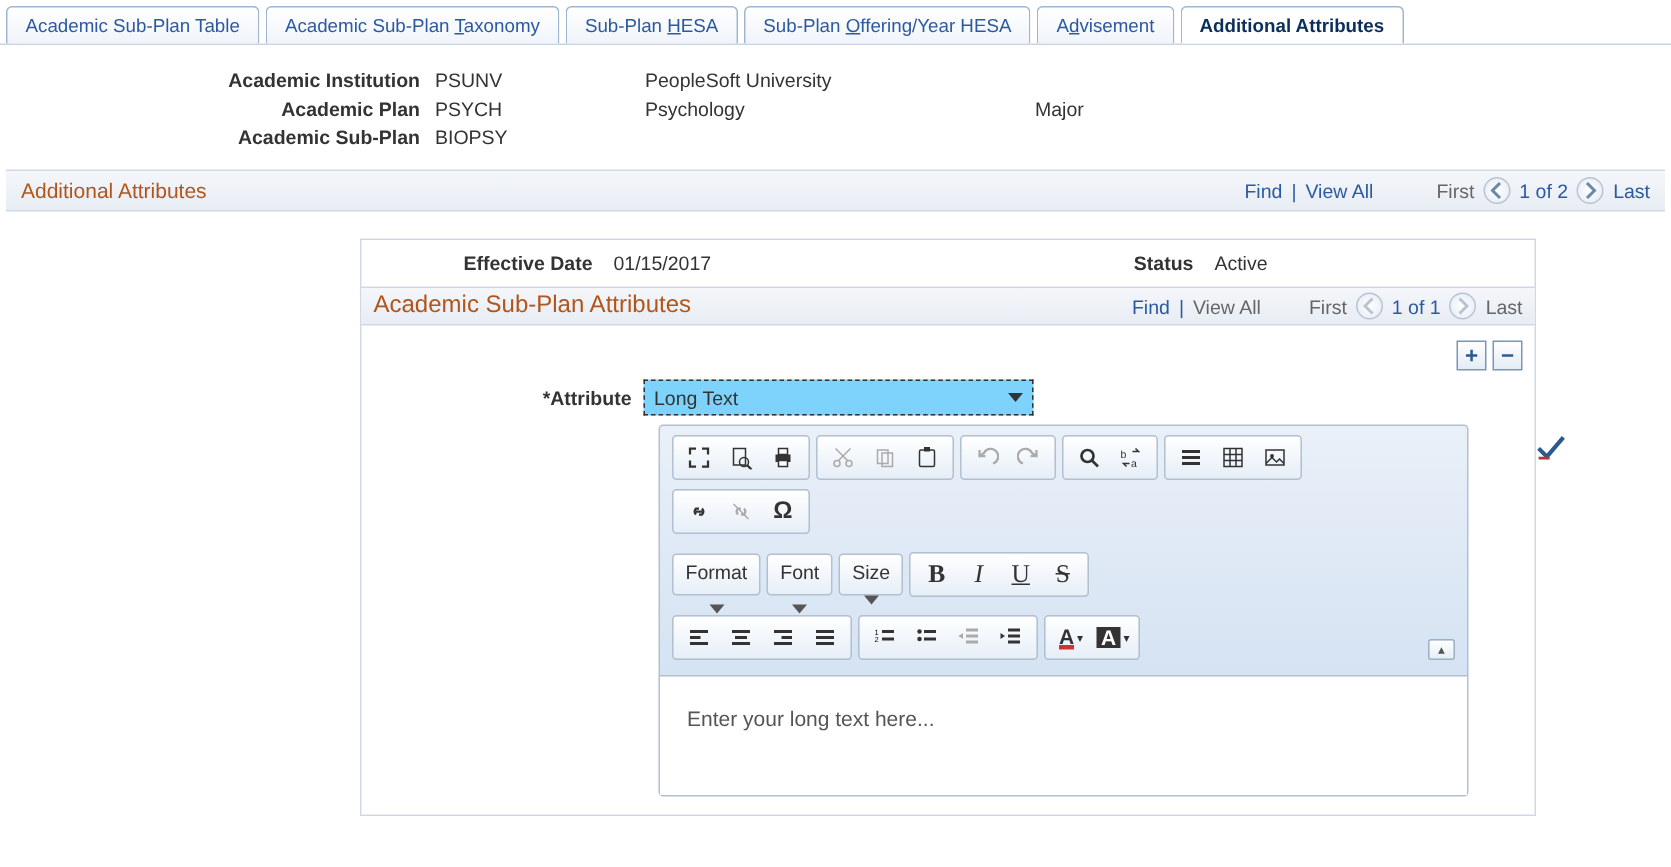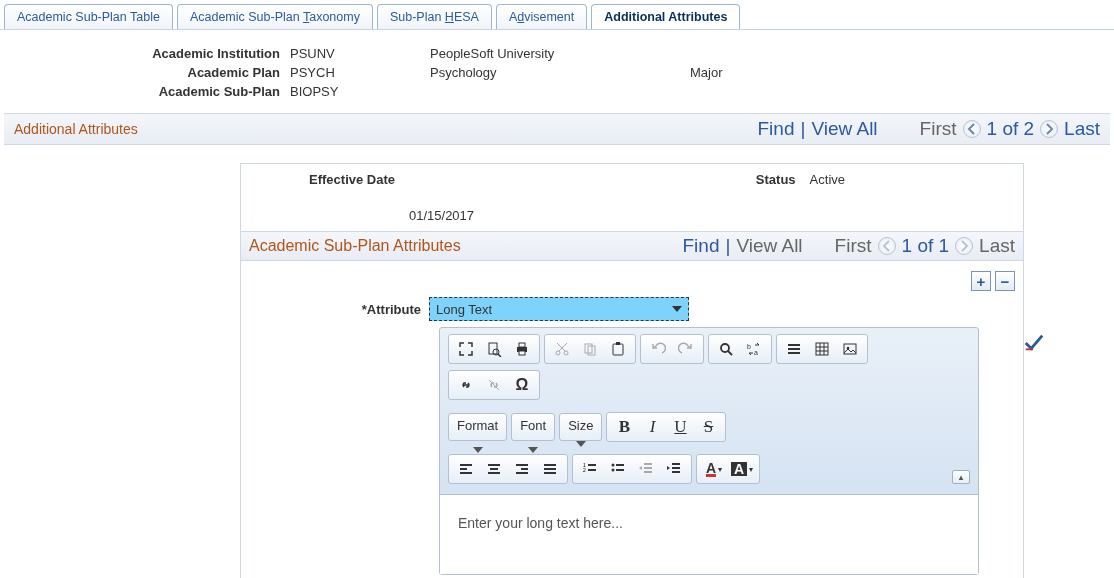--- a/index.html
+++ b/index.html
@@ -49,39 +49,39 @@
   .section-bar {
     display: flex;
     align-items: center;
     background: linear-gradient(#f4f6fa, #e8edf4);
     border-top: 1px solid #cfd8e5;
     border-bottom: 1px solid #cfd8e5;
     padding: 4px 10px;
     margin: 0 4px;
   }
   .section-title { color: #b0561c; font-size: 14px; flex: 1; }
-  .nav-links { display: flex; align-items: center; gap: 6px; font-size: 19px; }
+  .nav-links { display: flex; align-items: center; gap: 6px; font-size: 13px; }
   .link { color: #2c5aa0; cursor: pointer; }
   .sep { color: #2c5aa0; }
   .arrow-btn {
     display: inline-flex; align-items: center; justify-content: center;
     width: 18px; height: 18px; border: 1px solid #b8c4d4; border-radius: 50%;
     background: radial-gradient(#ffffff, #e4eaf2);
     color: #4a6b99; font-size: 10px;
     cursor: pointer;
   }
   .muted { color: #666; }
   
   .inner-box {
     margin: 18px 90px 8px 240px;
     border: 1px solid #cfd8e5;
   }
   .row-above { display: flex; padding: 8px 8px 8px 8px; }
   .row-above .lbl { width:160px; text-align:right; font-weight:bold; padding-right: 14px; }
-  .row-above .val { width: 120px; margin-top: 36px; }
+  .row-above .val { width: 120px; }
   .row-above .lbl2 { width: 130px; text-align:right; font-weight:bold; padding-right: 14px; }
   .inner-header {
     display:flex; align-items:center;
     background: linear-gradient(#f4f6fa,#e8edf4);
     border-top:1px solid #cfd8e5; border-bottom:1px solid #cfd8e5;
     padding: 3px 8px;
   }
   .inner-body { padding: 6px 8px 12px 8px; position: relative; }
   .add-del-row { display:flex; justify-content:flex-end; gap:4px; padding: 4px 0 6px 0; }
   .square-btn {
@@ -153,20 +153,21 @@
   .under { text-decoration:underline; font-family:"Times New Roman",serif; font-size:17px;}
   .strike { text-decoration:line-through; font-family:"Times New Roman",serif; font-size:17px;}
 </style>
 </head>
 <body>
 
 <div class="tabs-row">
   <div class="tab"><span>Academic Sub-Plan Table</span></div>
   <div class="tab"><span>Academic Sub-Plan </span><span class="mn">T</span><span>axonomy</span></div>
   <div class="tab"><span>Sub-Plan </span><span class="mn">H</span><span>ESA</span></div>
+  <div class="tab"><span>Sub-Plan </span><span class="mn">O</span><span>ffering/Year HESA</span></div>
   <div class="tab"><span>A</span><span class="mn">d</span><span>visement</span></div>
   <div class="tab active"><span>Additional Attributes</span></div>
 </div>
 
 <div class="info-area">
   <div class="info-row">
     <div class="info-label">Academic Institution</div>
     <div class="info-val">PSUNV</div>
     <div class="info-desc">PeopleSoft University</div>
   </div>

